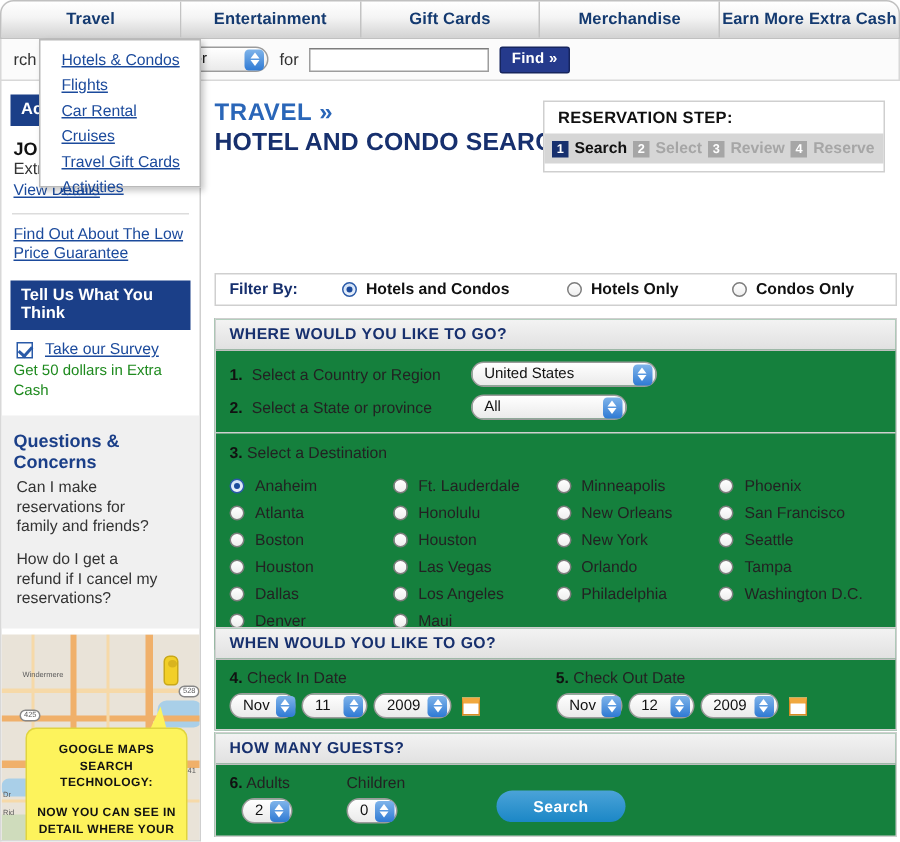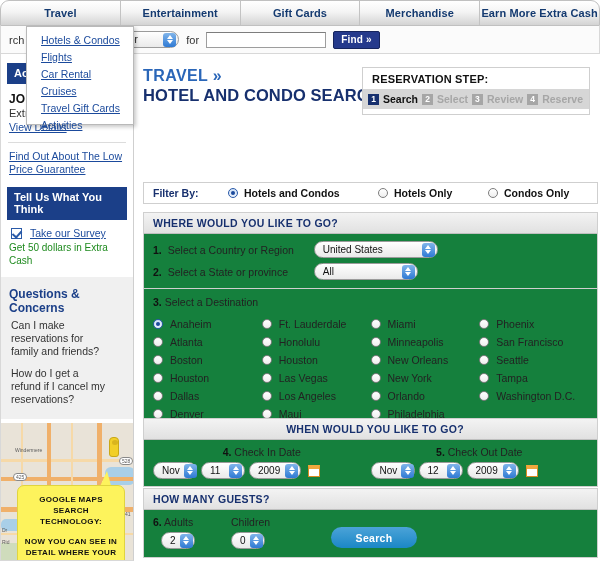--- a/index.html
+++ b/index.html
@@ -445,24 +445,20 @@
               <span>Los Angeles</span>
             </div>
           <div class="dest-item">
               <span class="radio"></span>
               <span>Maui</span>
             </div>
         </div>
         <div class="dest-col">
           <div class="dest-item">
               <span class="radio"></span>
-              <span>Miami</span>
-            </div>
-          <div class="dest-item">
-              <span class="radio"></span>
               <span>Minneapolis</span>
             </div>
           <div class="dest-item">
               <span class="radio"></span>
               <span>New Orleans</span>
             </div>
           <div class="dest-item">
               <span class="radio"></span>
               <span>New York</span>
             </div>
@@ -494,21 +490,21 @@
             </div>
           <div class="dest-item">
               <span class="radio"></span>
               <span>Washington D.C.</span>
             </div>
         </div>
       </div>
     </div>
   </div>
 
-  <div class="panel" style="position:absolute;left:8px;top:364px;width:455px;text-align:center;">
+  <div class="panel" style="position:absolute;left:8px;top:364px;width:455px;">
     <div class="panel-head">WHEN WOULD YOU LIKE TO GO?</div>
     <div class="panel-body" style="padding:6px 9px 7px 9px;">
       <div class="twocol">
         <div>
           <div class="numlabel">
             <b>4.</b>
             <span>Check In Date</span>
           </div>
           <div class="datepick">
             <span class="mac-select sel-sm">

